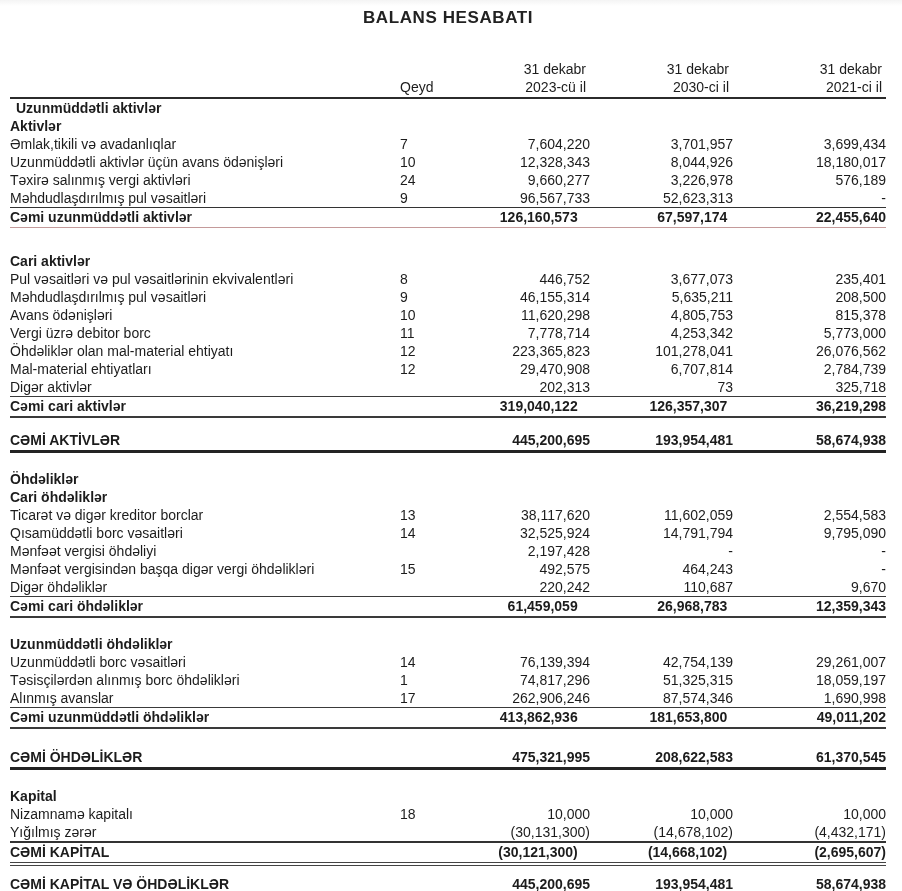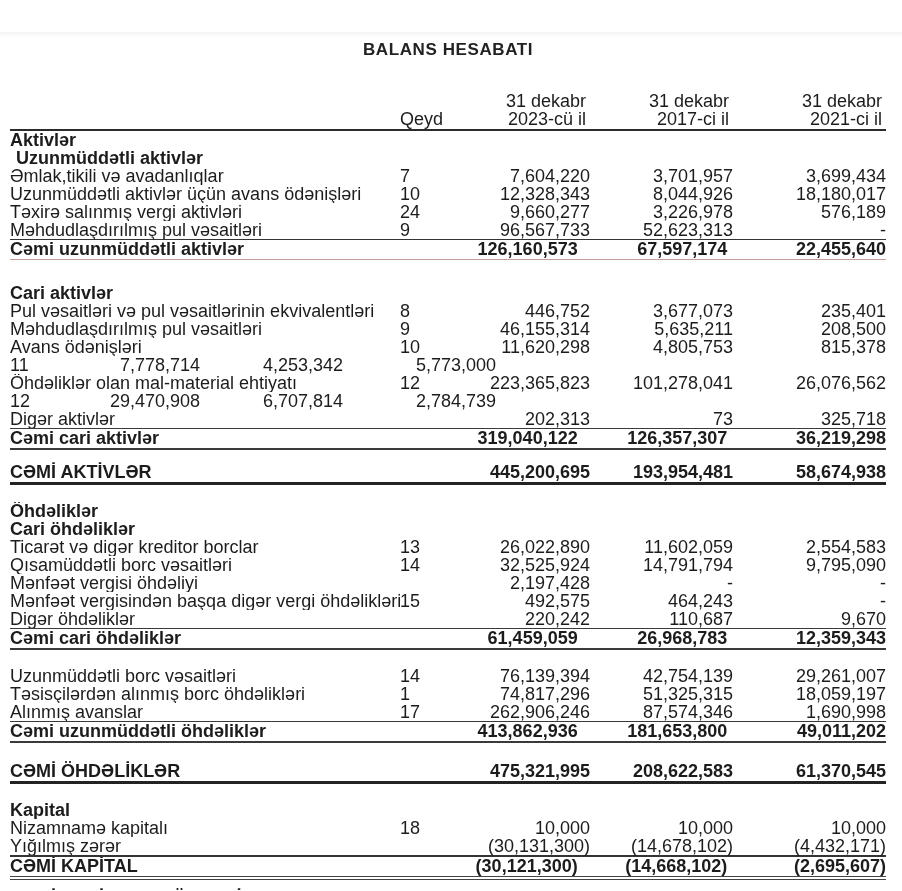--- a/index.html
+++ b/index.html
@@ -5,24 +5,24 @@
   html, body { margin:0; padding:0; background:#ffffff; }
   body {
     width:902px; height:891px; overflow:hidden;
     font-family:"Liberation Sans", sans-serif;
     color:#1c1c1c;
     -webkit-font-smoothing:antialiased;
   }
   .page { padding:0 16px 0 10px; background:linear-gradient(#f4f4f4, #ffffff 6px); }
   .title {
     text-align:center; font-weight:bold; font-size:17px;
-    padding-top:9px; letter-spacing:0.6px; line-height:18px; color:#222;margin-top:32px;
+    padding-top:9px; letter-spacing:0.6px; line-height:18px; color:#222;
   }
   .table { margin-top:33px; }
-  .row { display:flex; line-height:18px; font-size:18px; }
+  .row { display:flex; line-height:18px; font-size:14px; }
   .c-label { width:390px; white-space:nowrap; overflow:hidden; }
   .c-qeyd  { width:35px;  text-align:left; }
   .c-val   { width:155px; text-align:right; }
   .c-val2  { width:143px; text-align:right; }
   .c-val3  { width:153px; text-align:right; }
   
   .header { border-bottom:2px solid #2b2b2b; padding-bottom:1px; }
   .header .c-val, .header .c-val2, .header .c-val3 { padding-right:4px; box-sizing:border-box; }
   
   .group .c-label { font-weight:bold; }
@@ -48,34 +48,34 @@
         <span class="c-label"></span>
         <span class="c-qeyd"></span>
         <span class="c-val">31 dekabr</span>
         <span class="c-val2">31 dekabr</span>
         <span class="c-val3">31 dekabr</span>
       </div>
       <div class="row">
         <span class="c-label"></span>
         <span class="c-qeyd">Qeyd</span>
         <span class="c-val">2023-cü il</span>
-        <span class="c-val2">2017-ci il</span>
+        <span class="c-val2">2030-ci il</span>
         <span class="c-val3">2021-ci il</span>
       </div>
     </div>
     <div>
-        <div class="row group">
-          <span class="c-label">Aktivlər</span>
-          <span class="c-qeyd"></span>
-          <span class="c-val"></span>
-          <span class="c-val2"></span>
-          <span class="c-val3"></span>
-        </div>
         <div class="row group indent">
           <span class="c-label">Uzunmüddətli aktivlər</span>
+          <span class="c-qeyd"></span>
+          <span class="c-val"></span>
+          <span class="c-val2"></span>
+          <span class="c-val3"></span>
+        </div>
+        <div class="row group">
+          <span class="c-label">Aktivlər</span>
           <span class="c-qeyd"></span>
           <span class="c-val"></span>
           <span class="c-val2"></span>
           <span class="c-val3"></span>
         </div>
         <div class="row item">
           <span class="c-label">Əmlak,tikili və avadanlıqlar</span>
           <span class="c-qeyd">7</span>
           <span class="c-val">7,604,220</span>
           <span class="c-val2">3,701,957</span>
@@ -132,33 +132,35 @@
           <span class="c-val3">208,500</span>
         </div>
         <div class="row item">
           <span class="c-label">Avans ödənişləri</span>
           <span class="c-qeyd">10</span>
           <span class="c-val">11,620,298</span>
           <span class="c-val2">4,805,753</span>
           <span class="c-val3">815,378</span>
         </div>
         <div class="row item">
+          <span class="c-label">Vergi üzrə debitor borc</span>
           <span class="c-qeyd">11</span>
           <span class="c-val">7,778,714</span>
           <span class="c-val2">4,253,342</span>
           <span class="c-val3">5,773,000</span>
         </div>
         <div class="row item">
           <span class="c-label">Öhdəliklər olan mal-material ehtiyatı</span>
           <span class="c-qeyd">12</span>
           <span class="c-val">223,365,823</span>
           <span class="c-val2">101,278,041</span>
           <span class="c-val3">26,076,562</span>
         </div>
         <div class="row item">
+          <span class="c-label">Mal-material ehtiyatları</span>
           <span class="c-qeyd">12</span>
           <span class="c-val">29,470,908</span>
           <span class="c-val2">6,707,814</span>
           <span class="c-val3">2,784,739</span>
         </div>
         <div class="row item">
           <span class="c-label">Digər aktivlər</span>
           <span class="c-qeyd"></span>
           <span class="c-val">202,313</span>
           <span class="c-val2">73</span>
@@ -190,21 +192,21 @@
         <div class="row group">
           <span class="c-label">Cari öhdəliklər</span>
           <span class="c-qeyd"></span>
           <span class="c-val"></span>
           <span class="c-val2"></span>
           <span class="c-val3"></span>
         </div>
         <div class="row item">
           <span class="c-label">Ticarət və digər kreditor borclar</span>
           <span class="c-qeyd">13</span>
-          <span class="c-val">26,022,890</span>
+          <span class="c-val">38,117,620</span>
           <span class="c-val2">11,602,059</span>
           <span class="c-val3">2,554,583</span>
         </div>
         <div class="row item">
           <span class="c-label">Qısamüddətli borc vəsaitləri</span>
           <span class="c-qeyd">14</span>
           <span class="c-val">32,525,924</span>
           <span class="c-val2">14,791,794</span>
           <span class="c-val3">9,795,090</span>
         </div>
@@ -230,20 +232,27 @@
           <span class="c-val3">9,670</span>
         </div>
         <div class="row total">
           <span class="c-label">Cəmi cari öhdəliklər</span>
           <span class="c-qeyd"></span>
           <span class="c-val">61,459,059</span>
           <span class="c-val2">26,968,783</span>
           <span class="c-val3">12,359,343</span>
         </div>
         <div class="spacer-md"></div>
+        <div class="row group">
+          <span class="c-label">Uzunmüddətli öhdəliklər</span>
+          <span class="c-qeyd"></span>
+          <span class="c-val"></span>
+          <span class="c-val2"></span>
+          <span class="c-val3"></span>
+        </div>
         <div class="row item">
           <span class="c-label">Uzunmüddətli borc vəsaitləri</span>
           <span class="c-qeyd">14</span>
           <span class="c-val">76,139,394</span>
           <span class="c-val2">42,754,139</span>
           <span class="c-val3">29,261,007</span>
         </div>
         <div class="row item">
           <span class="c-label">Təsisçilərdən alınmış borc öhdəlikləri</span>
           <span class="c-qeyd">1</span>

